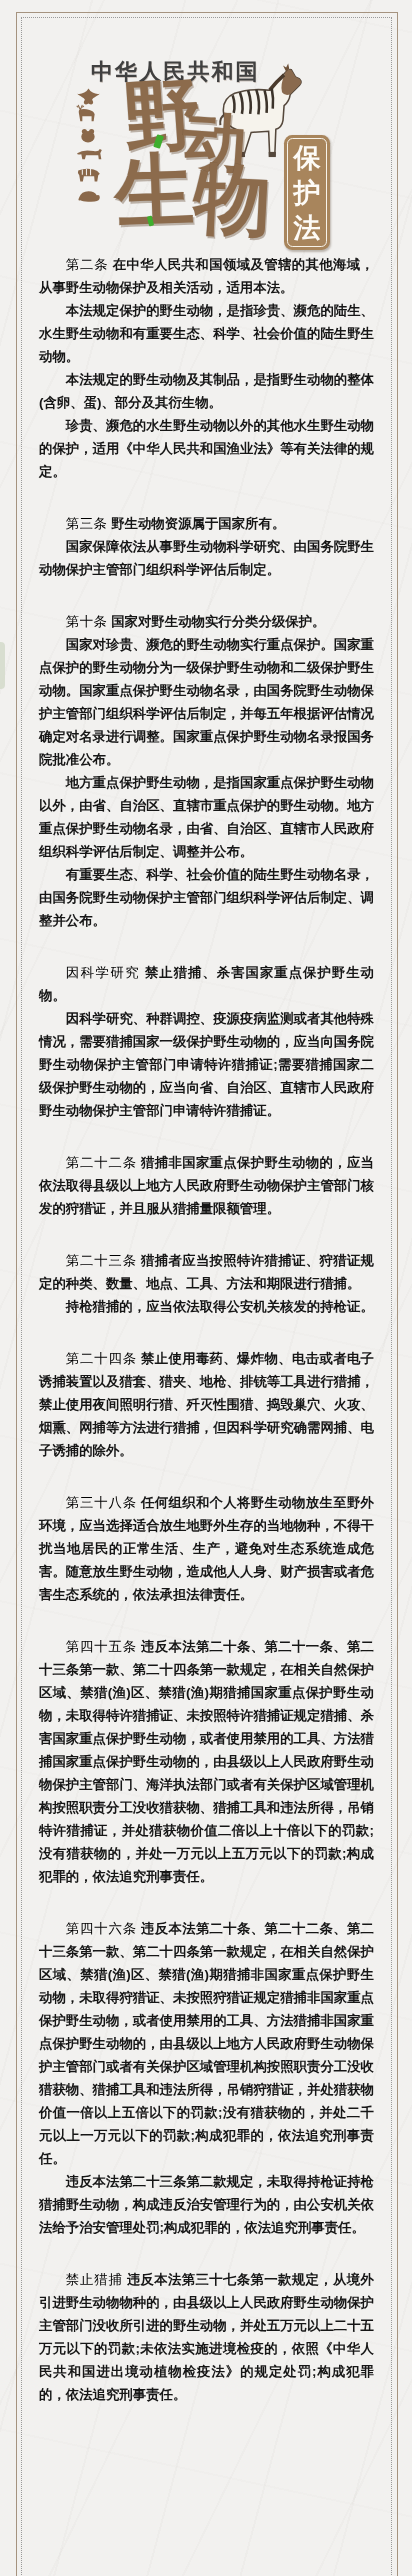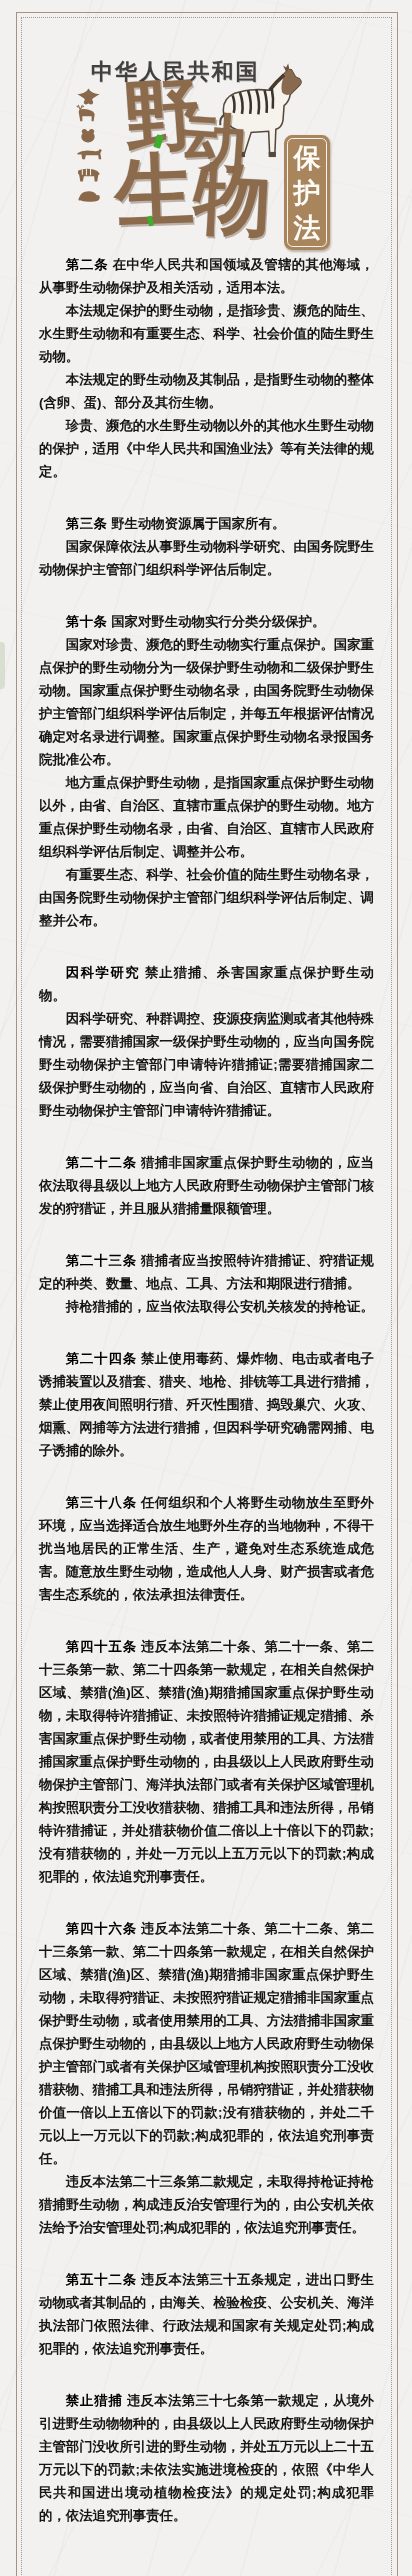--- a/index.html
+++ b/index.html
@@ -52,21 +52,21 @@
   .side-animals{position:absolute;left:69px;top:87px;z-index:3;}
   .zebra-art{position:absolute;left:208px;top:54px;z-index:3;}
   
   .articles{
     position:absolute;left:39px;top:253px;width:335px;z-index:2;
     font-size:13.4px;line-height:23px;font-weight:700;color:#161616;
     text-align:justify;
   }
   .article{margin:0 0 29px 0;}
   .para{margin:0;text-indent:2em;}
-  .artnum{font-weight:700;color:#000;letter-spacing:0.5px;}
+  .artnum{font-weight:400;color:#000;letter-spacing:0.5px;}
   .edge-elephant{
     position:absolute;left:-2.6px;top:642px;width:7.7px;height:47px;z-index:2;
     background:#d3dbca;border-radius:0 4.1px 4.1px 0;opacity:.85;
   }
 </style>
 </head>
 <body>
 
 <div class="paper-texture"></div>
 <div class="border-solid"></div>
@@ -168,19 +168,16 @@
       <p class="para"><b class="artnum">第三十八条</b> 任何组织和个人将野生动物放生至野外环境，应当选择适合放生地野外生存的当地物种，不得干扰当地居民的正常生活、生产，避免对生态系统造成危害。随意放生野生动物，造成他人人身、财产损害或者危害生态系统的，依法承担法律责任。</p>
     </div>
     <div class="article">
       <p class="para"><b class="artnum">第四十五条</b> 违反本法第二十条、第二十一条、第二十三条第一款、第二十四条第一款规定，在相关自然保护区域、禁猎(渔)区、禁猎(渔)期猎捕国家重点保护野生动物，未取得特许猎捕证、未按照特许猎捕证规定猎捕、杀害国家重点保护野生动物，或者使用禁用的工具、方法猎捕国家重点保护野生动物的，由县级以上人民政府野生动物保护主管部门、海洋执法部门或者有关保护区域管理机构按照职责分工没收猎获物、猎捕工具和违法所得，吊销特许猎捕证，并处猎获物价值二倍以上十倍以下的罚款;没有猎获物的，并处一万元以上五万元以下的罚款;构成犯罪的，依法追究刑事责任。</p>
     </div>
     <div class="article">
       <p class="para"><b class="artnum">第四十六条</b> 违反本法第二十条、第二十二条、第二十三条第一款、第二十四条第一款规定，在相关自然保护区域、禁猎(渔)区、禁猎(渔)期猎捕非国家重点保护野生动物，未取得狩猎证、未按照狩猎证规定猎捕非国家重点保护野生动物，或者使用禁用的工具、方法猎捕非国家重点保护野生动物的，由县级以上地方人民政府野生动物保护主管部门或者有关保护区域管理机构按照职责分工没收猎获物、猎捕工具和违法所得，吊销狩猎证，并处猎获物价值一倍以上五倍以下的罚款;没有猎获物的，并处二千元以上一万元以下的罚款;构成犯罪的，依法追究刑事责任。</p>
       <p class="para">违反本法第二十三条第二款规定，未取得持枪证持枪猎捕野生动物，构成违反治安管理行为的，由公安机关依法给予治安管理处罚;构成犯罪的，依法追究刑事责任。</p>
     </div>
     <div class="article">
-      <p class="para"><b class="artnum">第五十二条</b> 违反本法第三十五条规定，进出口野生动物或者其制品的，由海关、检验检疫、公安机关、海洋执法部门依照法律、行政法规和国家有关规定处罚;构成犯罪的，依法追究刑事责任。</p>
-    </div>
-    <div class="article">
       <p class="para"><b class="artnum">禁止猎捕</b> 违反本法第三十七条第一款规定，从境外引进野生动物物种的，由县级以上人民政府野生动物保护主管部门没收所引进的野生动物，并处五万元以上二十五万元以下的罚款;未依法实施进境检疫的，依照《中华人民共和国进出境动植物检疫法》的规定处罚;构成犯罪的，依法追究刑事责任。</p>
     </div>
   </div>
 
 
 </body></html>

